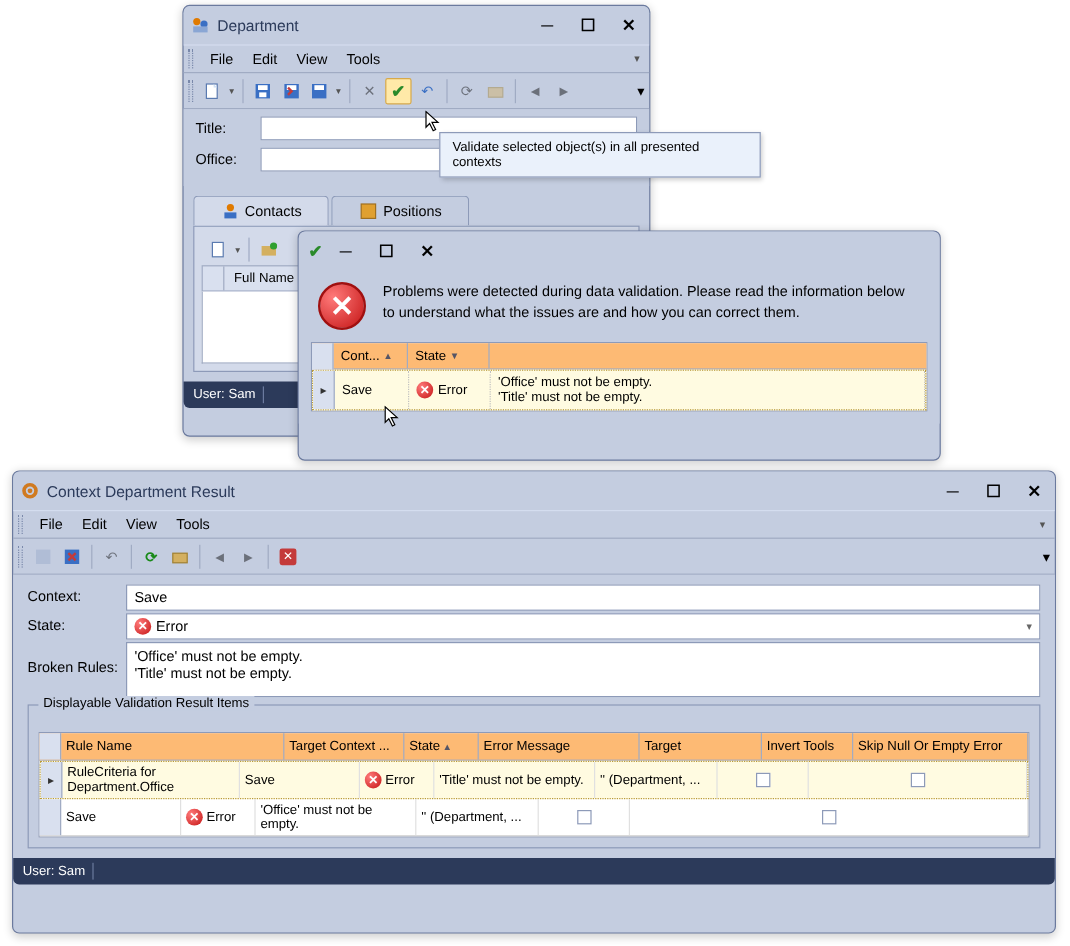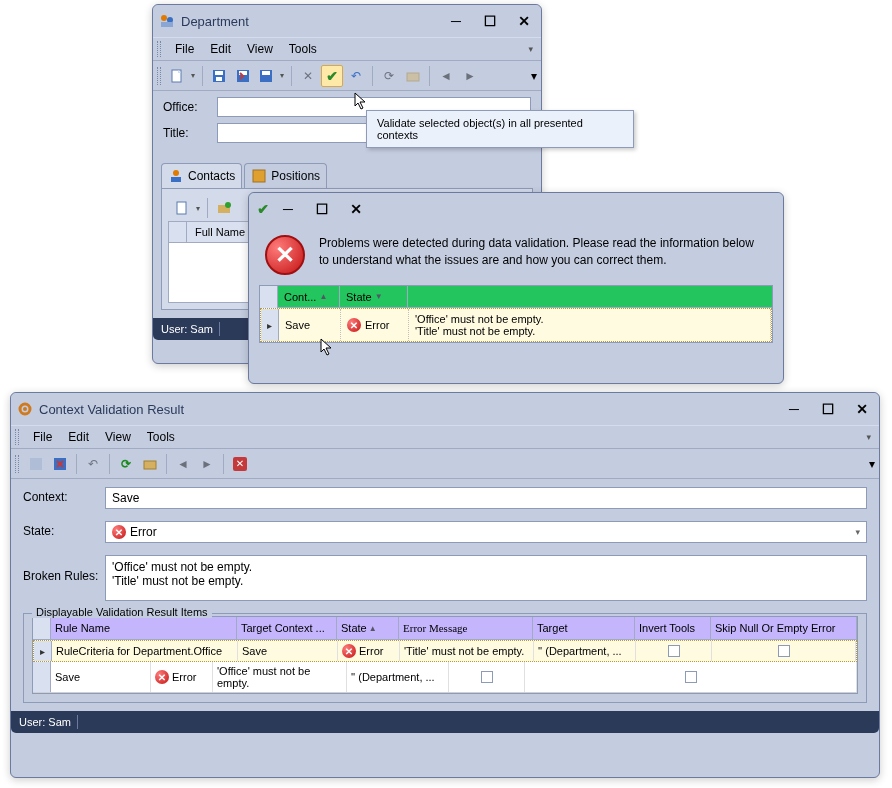--- a/index.html
+++ b/index.html
@@ -129,21 +129,21 @@
   height: 20px;
   background: #fff;
   border: 1px solid #8d9ab8;
   padding: 0 4px;
 }
 .tabs {
   display: flex;
   margin: 8px 8px 0 8px;
 }
 .tab {
-  padding: 4px 6px;
+  padding: 4px 22px;
   background: #c4cde0;
   border: 1px solid #8d9ab8;
   border-bottom: none;
   border-radius: 4px 4px 0 0;
   margin-right: 2px;
   display: flex; align-items: center; gap: 4px;
   cursor: pointer;
   justify-content: space-between;
 }
 .tab.active {
@@ -235,21 +235,21 @@
   font-size: 12px;
   line-height: 1.4;
 }
 .vr-grid-wrap {
   margin: 0 10px;
   border: 1px solid #8d9ab8;
   background: #fff;
 }
 .vr-grid-head {
   height: 22px;
-  background: #22c55e;
+  background: #fdba74;
   display: flex;
   border-bottom: 1px solid #a0abc3;
 }
 .vr-gh-cell {
   padding: 3px 6px;
   border-right: 1px solid #a0abc3;
   display: flex; align-items: center;
   font-size: 11px;
   gap: 3px;
 }
@@ -277,21 +277,21 @@
 .sort-ind { font-size: 8px; color: #556; }
 
 
 .cvr-body {
   background: #c4cde0;
   padding: 8px 12px;
 }
 .cvr-row {
   display: flex;
   align-items: flex-start;
-  margin-bottom: 12px;
+  margin-bottom: 2px;
 }
 .cvr-label {
   width: 82px;
   padding-top: 3px;
 }
 .cvr-field {
   flex: 1;
   min-height: 20px;
   background: #fff;
   border: 1px solid #8d9ab8;
@@ -312,38 +312,38 @@
   height: 46px;
   background: #fff;
   border: 1px solid #8d9ab8;
   padding: 4px 6px;
   font-size: 12px;
   white-space: pre-line;
 }
 .groupbox {
   border: 1px solid #8d9ab8;
   margin-top: 6px;
-  padding: 2px 8px 8px 8px;
+  padding: 22px 8px 8px 8px;
   position: relative;
 }
 .groupbox-title {
   position: absolute;
   top: -8px;
   left: 8px;
   background: #c4cde0;
   padding: 0 4px;
   font-size: 11px;
 }
 .cvr-grid {
   border: 1px solid #8d9ab8;
   background: #fff;
 }
 .cvr-grid-head {
   display: flex;
-  background: #c4b5fd;
+  background: #fdba74;
   border-bottom: 1px solid #a0abc3;
 }
 .cvr-gh-cell {
   padding: 3px 4px;
   border-right: 1px solid #a0abc3;
   font-size: 11px;
   display: flex; align-items: center; gap: 2px;
 }
 .cvr-grid-row {
   display: flex;
@@ -454,25 +454,25 @@
     </span>
     <span class="tb-sep"></span>
     <span class="tool-btn disabled">◄</span>
     <span class="tool-btn disabled">►</span>
     <span class="stretch" style="flex:1"></span>
     <span class="dd-arrow">▾</span>
   </div>
 
   <div class="form-body">
     <div class="form-row">
+      <div class="form-label">Title:</div>
+      <input class="form-input" value="" style="">
+    </div>
+    <div class="form-row">
       <div class="form-label">Office:</div>
-      <input class="form-input" value="" style="">
-    </div>
-    <div class="form-row">
-      <div class="form-label">Title:</div>
       <input class="form-input" value="" style="">
     </div>
   </div>
 
   <div class="tabs">
     <div class="tab active">
       <span class="ico">
         <svg viewBox="0 0 16 16">
             <circle cx="8" cy="5" r="3" fill="#e07a00"></circle>
             <rect x="3" y="9" width="10" height="5" fill="#3a6fc4"></rect>
@@ -577,21 +577,21 @@
 </div>
 
 <div class="window" style="left:10px; top:392px; width:870px; height:386px;">
   <div class="titlebar">
     <span class="title-icon">
       <svg viewBox="0 0 16 16">
           <circle cx="8" cy="8" r="5" fill="none" stroke="#d07a20" stroke-width="3"></circle>
           <circle cx="8" cy="8" r="2" fill="#d07a20"></circle>
         </svg>
     </span>
-    <span class="title-text">Context Validation Result</span>
+    <span class="title-text">Context Department Result</span>
     <div class="win-controls">
       <span class="win-btn">─</span>
       <span class="win-btn">☐</span>
       <span class="win-btn">✕</span>
     </div>
   </div>
 
   <div class="menubar">
     <span class="grip"></span>
     <span class="menu-item">File</span>
@@ -659,29 +659,29 @@
       <div class="groupbox-title">Displayable Validation Result Items</div>
       <div class="cvr-grid">
         <div class="cvr-grid-head">
           <div class="row-indicator" style="height:22px;"></div>
           <div class="cvr-gh-cell" style="width:186px;">Rule Name</div>
           <div class="cvr-gh-cell" style="width:100px;">Target Context ...</div>
           <div class="cvr-gh-cell" style="width:62px;">
             <span>State</span>
             <span class="sort-ind">▲</span>
           </div>
-          <div class="cvr-gh-cell" style="width:134px;font-family:Liberation Serif, serif;">Error Message</div>
+          <div class="cvr-gh-cell" style="width:134px;">Error Message</div>
           <div class="cvr-gh-cell" style="width:102px;">Target</div>
           <div class="cvr-gh-cell" style="width:76px;">Invert Tools</div>
           <div class="cvr-gh-cell" style="flex:1;">Skip Null Or Empty Error</div>
         </div>
 
         <div class="cvr-grid-row hl">
           <div class="row-indicator">▸</div>
-          <div class="cvr-gr-cell" style="width:186px;">RuleCriteria for Department.Office</div>
+          <div class="cvr-gr-cell" style="width:148px;">RuleCriteria for Department.Office</div>
           <div class="cvr-gr-cell" style="width:100px;">Save</div>
           <div class="cvr-gr-cell" style="width:62px;">
             <span class="err-ico">✕</span>
             <span>Error</span>
           </div>
           <div class="cvr-gr-cell" style="width:134px;">'Title' must not be empty.</div>
           <div class="cvr-gr-cell" style="width:102px;">'' (Department, ...</div>
           <div class="cvr-gr-cell" style="width:76px; justify-content:center;">
               <span class="checkbox"></span>
             </div>

